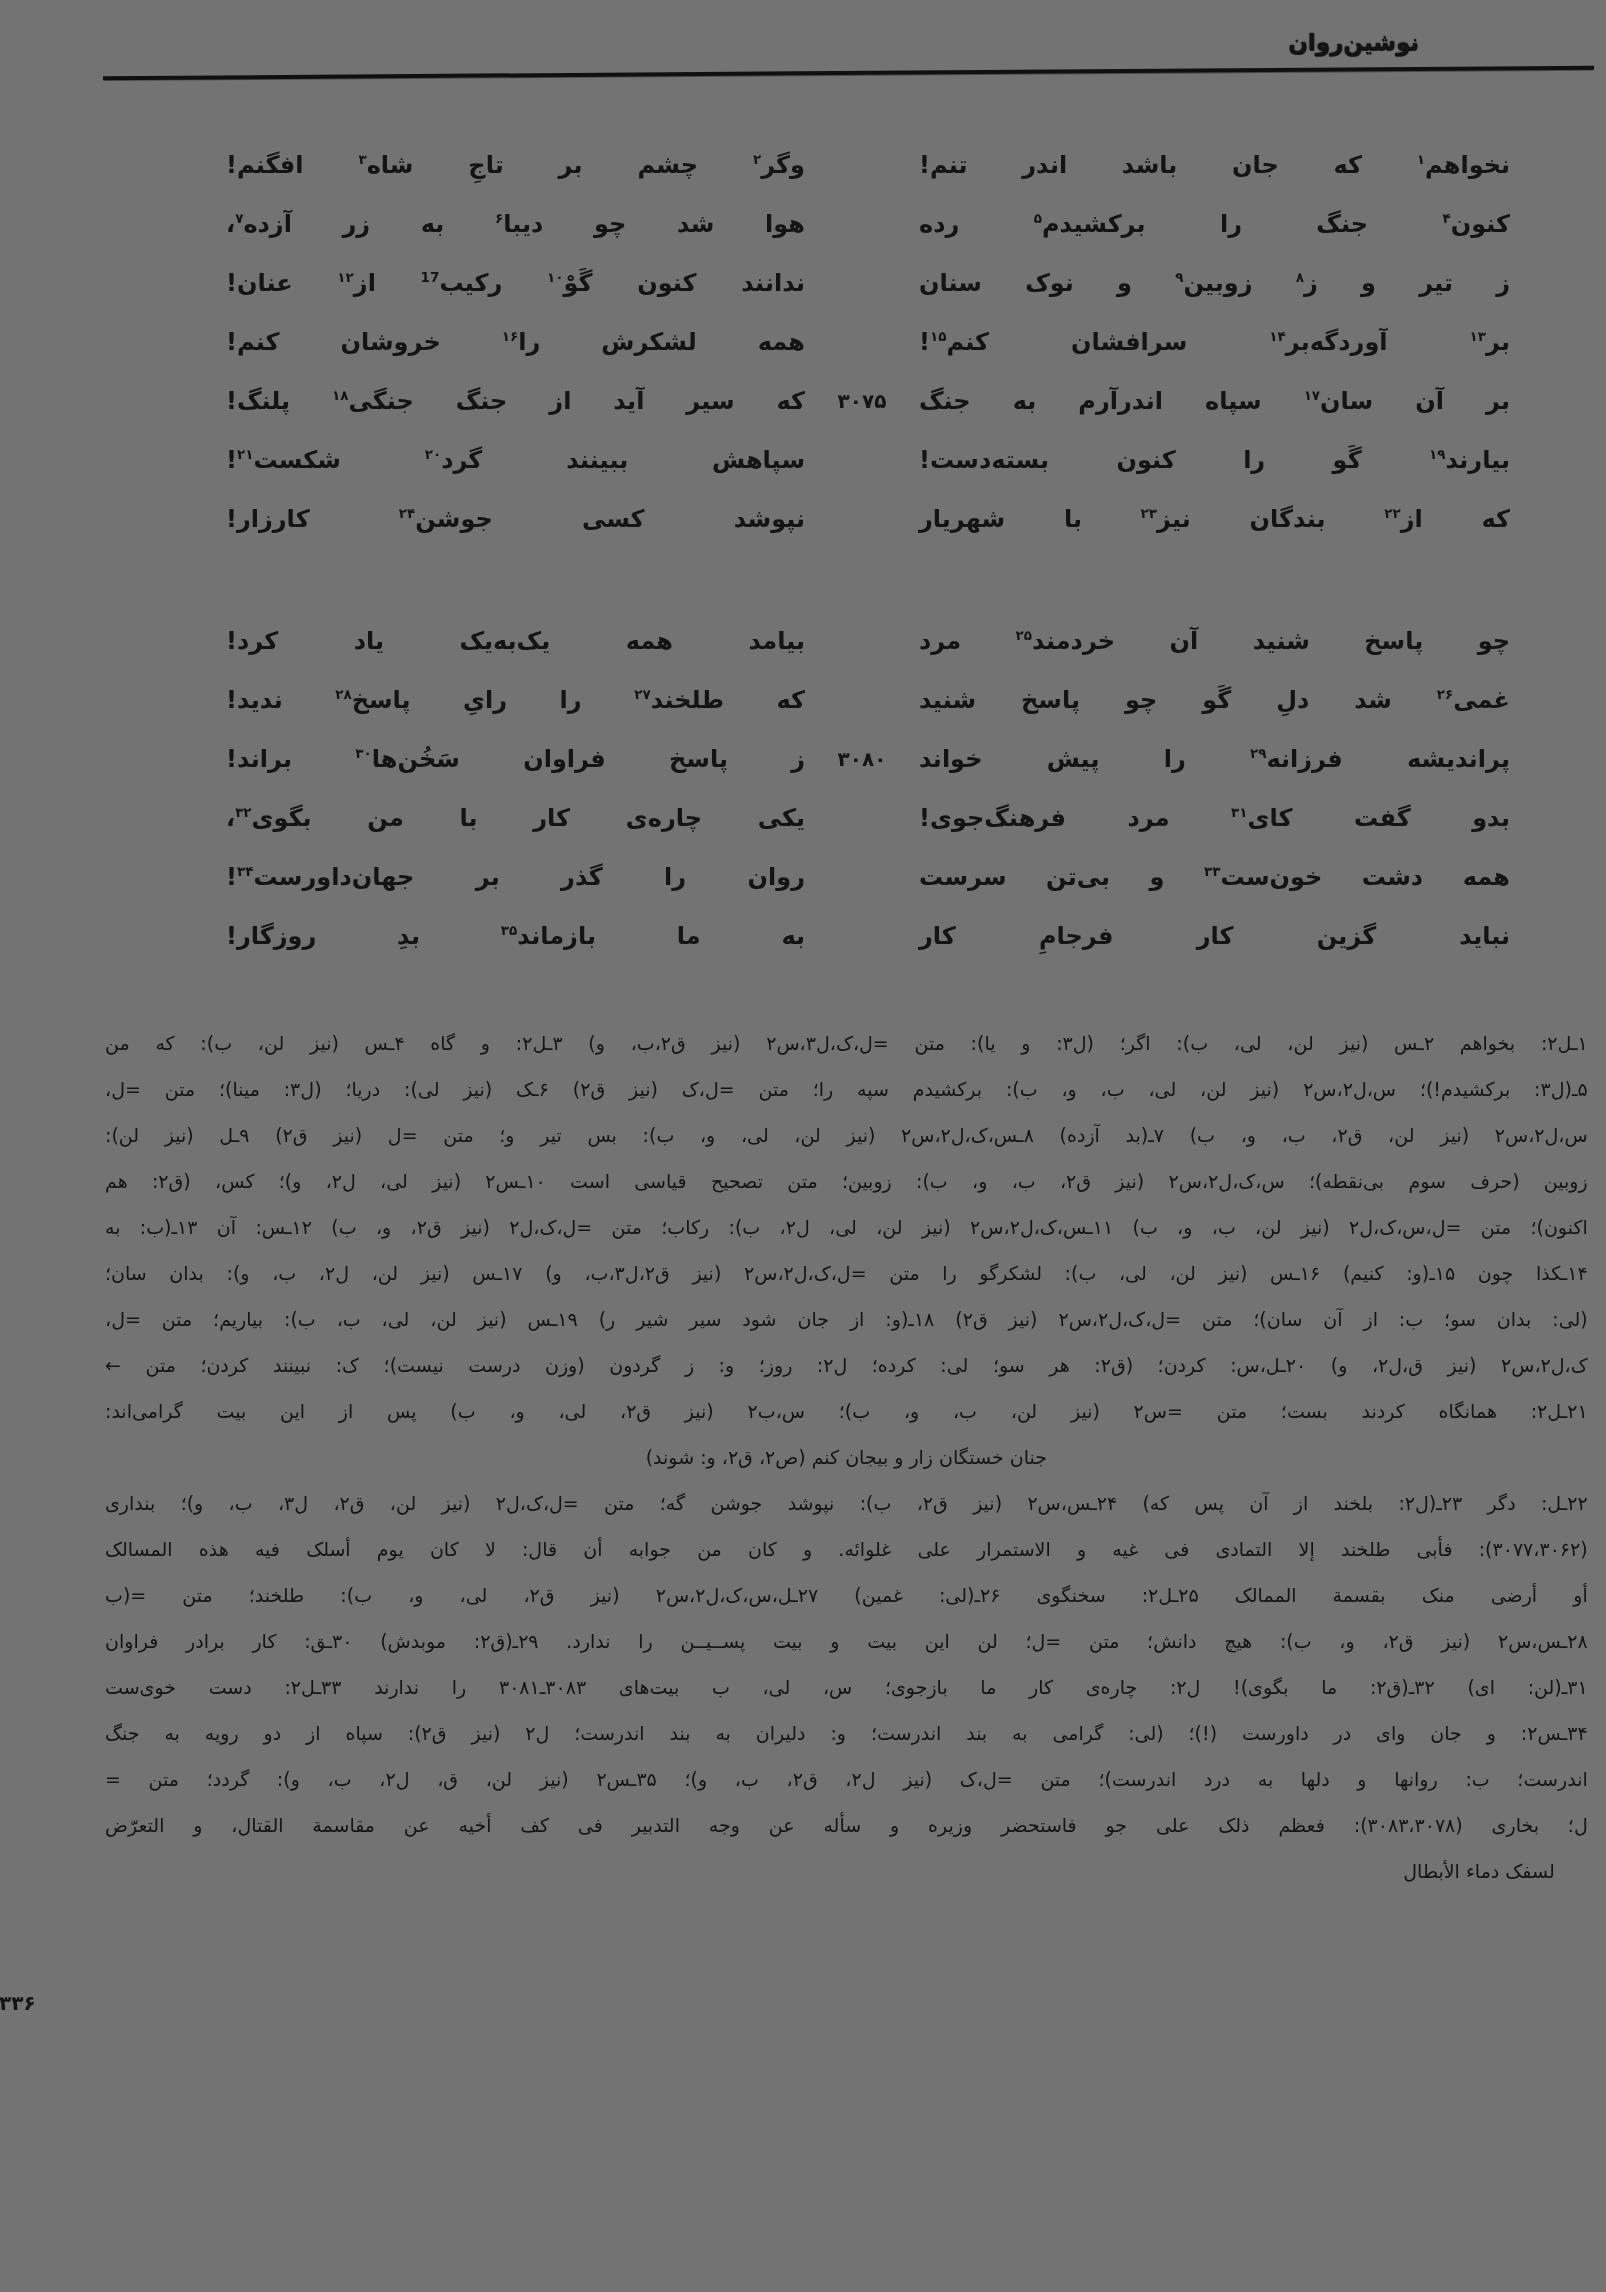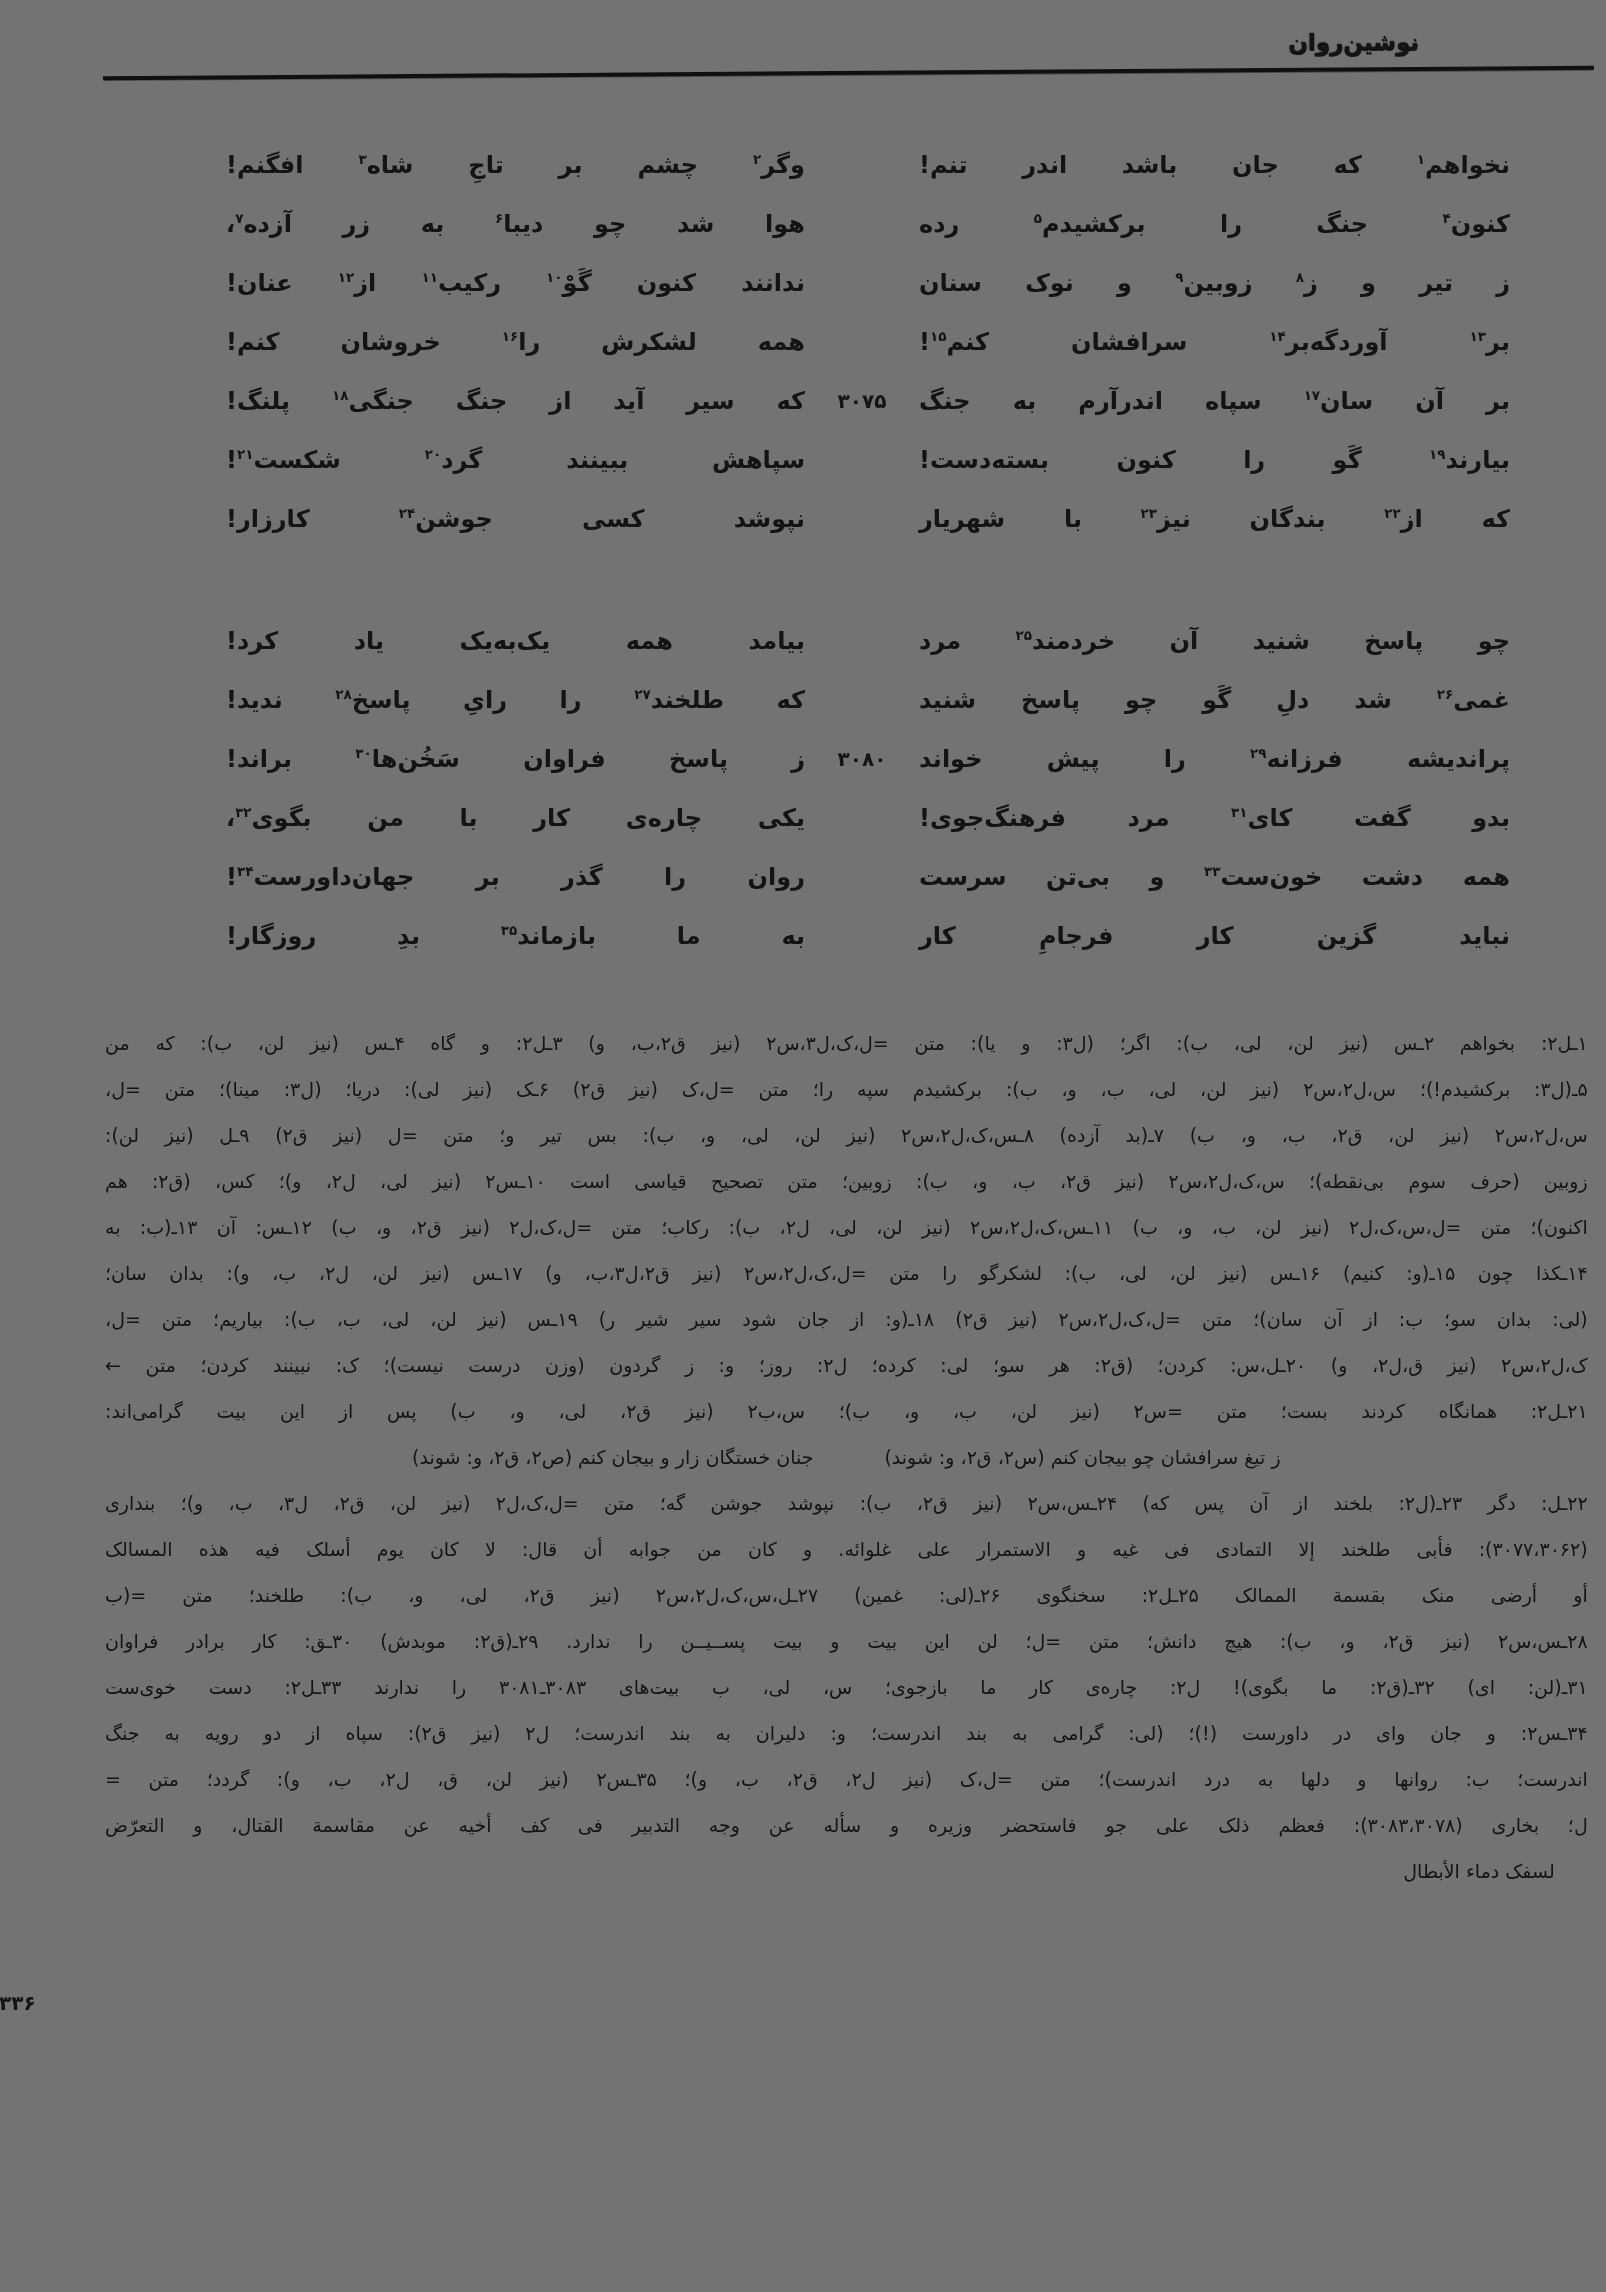--- a/index.html
+++ b/index.html
@@ -94,21 +94,21 @@
         <div class="hemi hemi-left">وگر<sup>۲</sup> چشم بر تاجِ شاه<sup>۳</sup> افگنم!</div>
       </div>
       <div class="verse-row">
         <div class="hemi hemi-right">کنون<sup>۴</sup> جنگ را برکشیدم<sup>۵</sup> رده</div>
         <div class="gutter"></div>
         <div class="hemi hemi-left">هوا شد چو دیبا<sup>۶</sup> به زر آزده<sup>۷</sup>،</div>
       </div>
       <div class="verse-row">
         <div class="hemi hemi-right">ز تیر و ز<sup>۸</sup> زوبین<sup>۹</sup> و نوک سنان</div>
         <div class="gutter"></div>
-        <div class="hemi hemi-left">ندانند کنون گَوْ<sup>۱۰</sup> رکیب<sup>۱۱</sup> از<sup>۱۲</sup> عنان!</div>
+        <div class="hemi hemi-left">ندانند کنون گَوْ<sup>۱۰</sup> رکیب<sup>17</sup> از<sup>۱۲</sup> عنان!</div>
       </div>
       <div class="verse-row">
         <div class="hemi hemi-right">بر<sup>۱۳</sup> آوردگه‌بر<sup>۱۴</sup> سرافشان کنم<sup>۱۵</sup>!</div>
         <div class="gutter"></div>
         <div class="hemi hemi-left">همه لشکرش را<sup>۱۶</sup> خروشان کنم!</div>
       </div>
       <div class="verse-row">
         <span class="verse-number">۳۰۷۵</span>
         <div class="hemi hemi-right">بر آن سان<sup>۱۷</sup> سپاه اندرآرم به جنگ</div>
         <div class="gutter"></div>
@@ -163,21 +163,20 @@
       <div class="app-line">۱ـل۲: بخواهم  ۲ـس (نیز لن، لی، ب): اگر؛ (ل۳: و یا): متن =ل،ک،ل۳،س۲ (نیز ق۲،ب، و)  ۳ـل۲: و گاه  ۴ـس (نیز لن، ب): که من</div>
       <div class="app-line">۵ـ(ل۳: برکشیدم!)؛ س،ل۲،س۲ (نیز لن، لی، ب، و، ب): برکشیدم سپه را؛ متن =ل،ک (نیز ق۲)  ۶ـک (نیز لی): دریا؛ (ل۳: مینا)؛ متن =ل،</div>
       <div class="app-line">س،ل۲،س۲ (نیز لن، ق۲، ب، و، ب)  ۷ـ(بد آزده)  ۸ـس،ک،ل۲،س۲ (نیز لن، لی، و، ب): بس تیر و؛ متن =ل (نیز ق۲)  ۹ـل (نیز لن):</div>
       <div class="app-line">زوبین (حرف سوم بی‌نقطه)؛ س،ک،ل۲،س۲ (نیز ق۲، ب، و، ب): زوبین؛ متن تصحیح قیاسی است  ۱۰ـس۲ (نیز لی، ل۲، و)؛ کس، (ق۲: هم</div>
       <div class="app-line">اکنون)؛ متن =ل،س،ک،ل۲ (نیز لن، ب، و، ب)  ۱۱ـس،ک،ل۲،س۲ (نیز لن، لی، ل۲، ب): رکاب؛ متن =ل،ک،ل۲ (نیز ق۲، و، ب)  ۱۲ـس: آن  ۱۳ـ(ب: به</div>
       <div class="app-line">۱۴ـکذا چون  ۱۵ـ(و: کنیم)  ۱۶ـس (نیز لن، لی، ب): لشکرگو را متن =ل،ک،ل۲،س۲ (نیز ق۲،ل۳،ب، و)  ۱۷ـس (نیز لن، ل۲، ب، و): بدان سان؛</div>
       <div class="app-line">(لی: بدان سو؛ ب: از آن سان)؛ متن =ل،ک،ل۲،س۲ (نیز ق۲)  ۱۸ـ(و: از جان شود سیر شیر ر)  ۱۹ـس (نیز لن، لی، ب، ب): بیاریم؛ متن =ل،</div>
       <div class="app-line">ک،ل۲،س۲ (نیز ق،ل۲، و)  ۲۰ـل،س: کردن؛ (ق۲: هر سو؛ لی: کرده؛ ل۲: روز؛ و: ز گردون (وزن درست نیست)؛ ک: نبینند کردن؛ متن ←</div>
       <div class="app-line">۲۱ـل۲: همانگاه کردند بست؛ متن =س۲ (نیز لن، ب، و، ب)؛ س،ب۲ (نیز ق۲، لی، و، ب) پس از این بیت گرامی‌اند:</div>
       <div class="app-line app-verse">
-        <span>ز تیغ سرافشان چو بیجان کنم (س۲، ق۲، و: شوند)</span>
         <span>جنان خستگان زار و بیجان کنم (ص۲، ق۲، و: شوند)</span>
       </div>
       <div class="app-line">۲۲ـل: دگر  ۲۳ـ(ل۲: بلخند از آن پس که)  ۲۴ـس،س۲ (نیز ق۲، ب): نپوشد جوشن گه؛ متن =ل،ک،ل۲ (نیز لن، ق۲، ل۳، ب، و)؛ بنداری</div>
       <div class="app-line">(۳۰۷۷،۳۰۶۲): فأبی طلخند إلا التمادی فی غیه و الاستمرار علی غلوائه. و کان من جوابه أن قال: لا کان یوم أسلک فیه هذه المسالک</div>
       <div class="app-line">أو أرضی منک بقسمة الممالک  ۲۵ـل۲: سخنگوی  ۲۶ـ(لی: غمین)  ۲۷ـل،س،ک،ل۲،س۲ (نیز ق۲، لی، و، ب): طلخند؛ متن =(ب</div>
       <div class="app-line">۲۸ـس،س۲ (نیز ق۲، و، ب): هیچ دانش؛ متن =ل؛ لن این بیت و بیت پســیــن را ندارد.  ۲۹ـ(ق۲: موبدش)  ۳۰ـق: کار برادر فراوان</div>
       <div class="app-line">۳۱ـ(لن: ای)  ۳۲ـ(ق۲: ما بگوی)! ل۲: چاره‌ی کار ما بازجوی؛ س، لی، ب بیت‌های ۳۰۸۳ـ۳۰۸۱ را ندارند  ۳۳ـل۲: دست خوی‌ست</div>
       <div class="app-line">۳۴ـس۲: و جان وای در داورست (!)؛ (لی: گرامی به بند اندرست؛ و: دلیران به بند اندرست؛ ل۲ (نیز ق۲): سپاه از دو رویه به جنگ</div>
       <div class="app-line">اندرست؛ ب: روانها و دلها به درد اندرست)؛ متن =ل،ک (نیز ل۲، ق۲، ب، و)؛  ۳۵ـس۲ (نیز لن، ق، ل۲، ب، و): گردد؛ متن =</div>
       <div class="app-line">ل؛ بخاری (۳۰۸۳،۳۰۷۸): فعظم ذلک علی جو فاستحضر وزیره و سأله عن وجه التدبیر فی کف أخیه عن مقاسمة القتال، و التعرّض</div>

